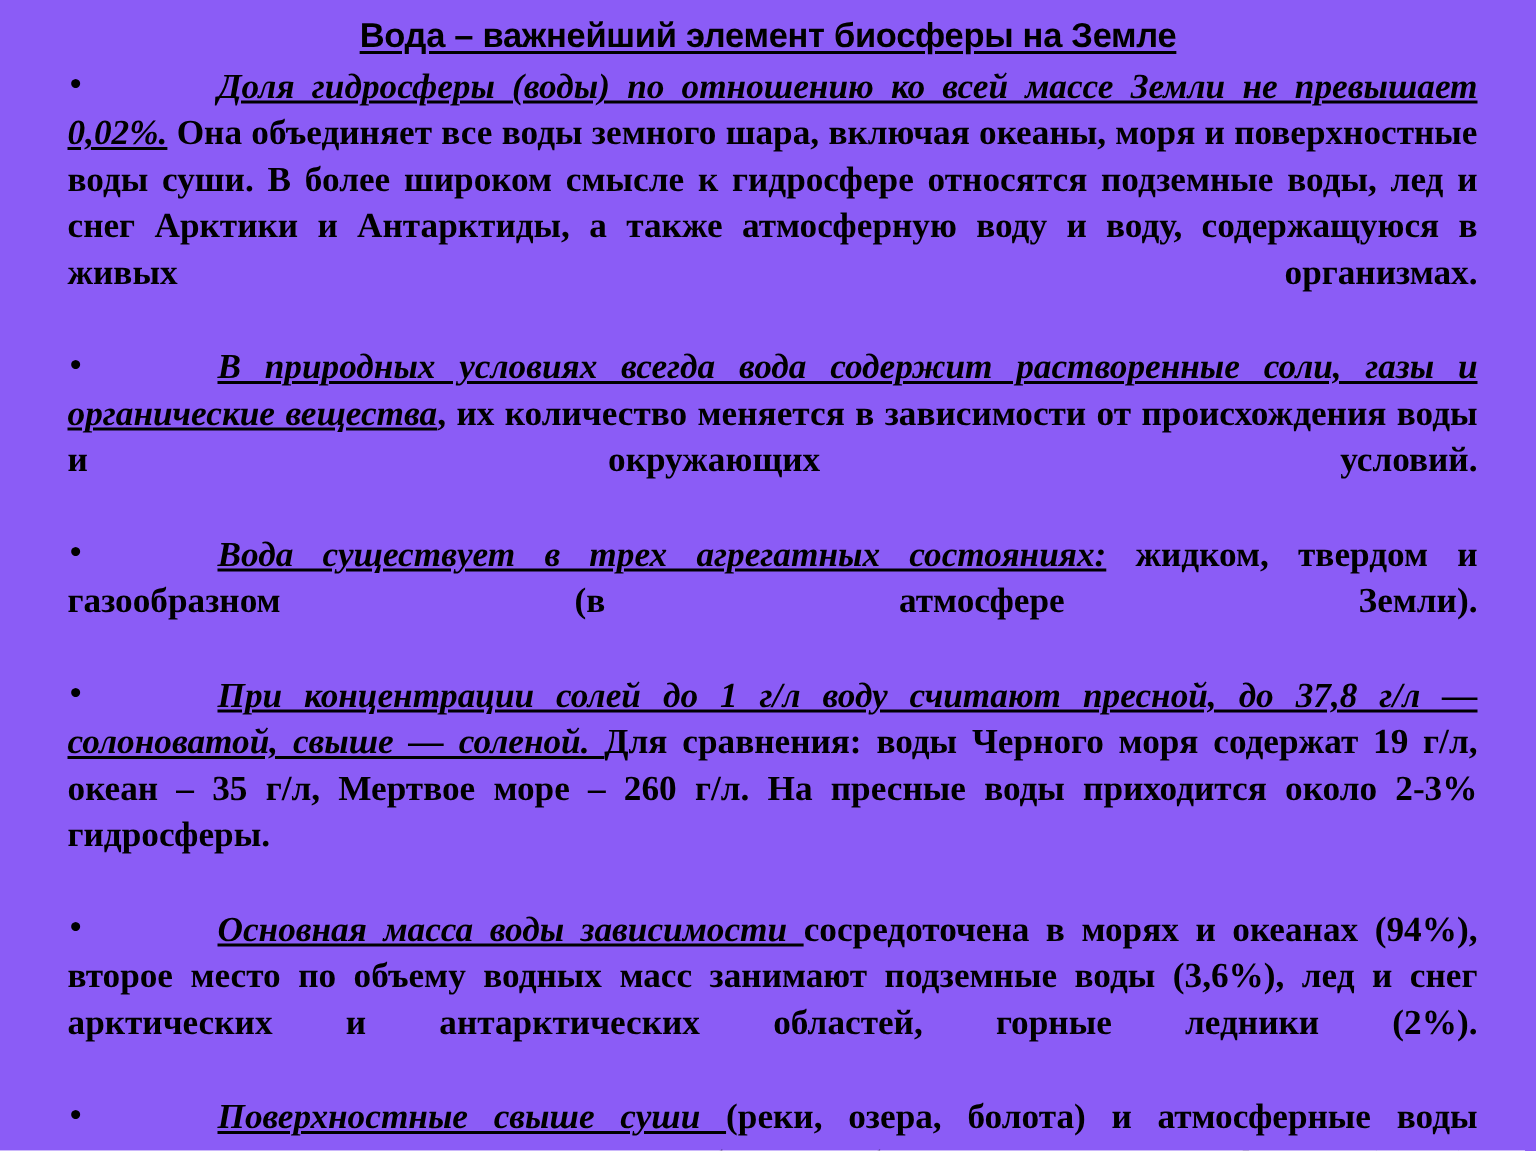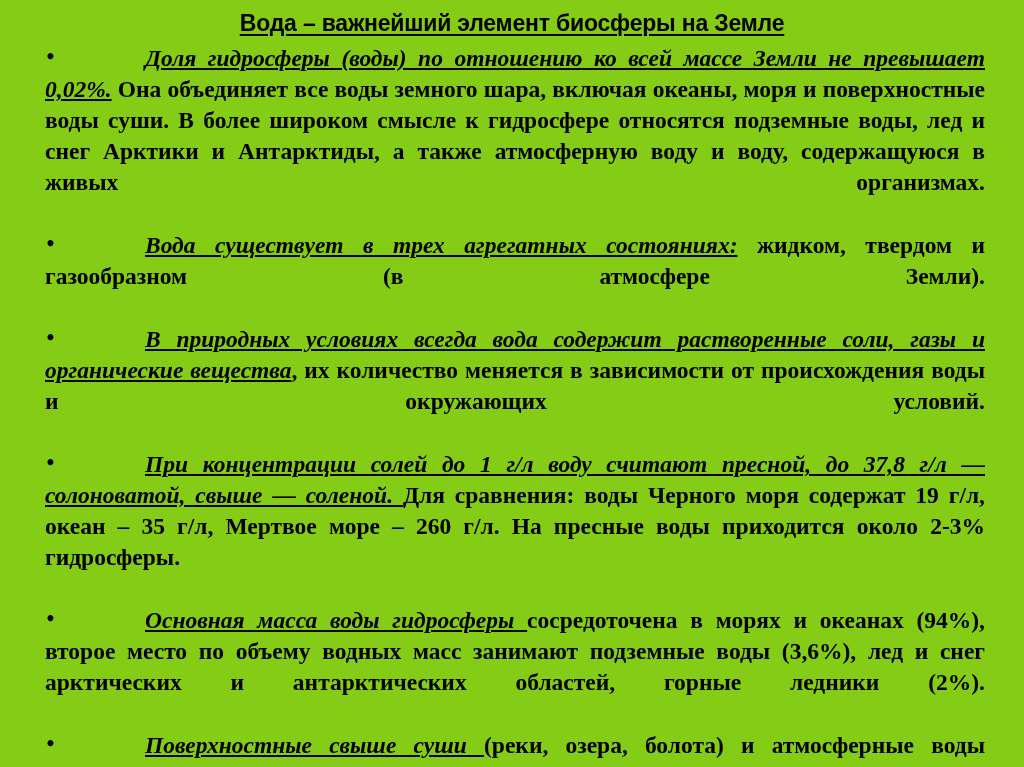--- a/index.html
+++ b/index.html
@@ -6,21 +6,21 @@
   html, body {
     margin: 0;
     padding: 0;
     background: #ffffff;
   }
 
   .slide {
     position: relative;
     width: 1024px;
     height: 767px;
-    background: #84cc16;
+    background: #8b5cf6;
     overflow: hidden;
     box-sizing: border-box;
   }
 
   .slide-title {
     text-align: center;
     font-family: "Liberation Sans", "DejaVu Sans", sans-serif;
     font-weight: bold;
     font-size: 23px;
     line-height: 28px;
@@ -100,24 +100,24 @@
 <body>
 
 <div class="slide">
 
   <h1 class="slide-title"><span class="u">Вода – важнейший элемент биосферы на Земле</span></h1>
 
   <div class="body-block">
 
     <p class="para"><span class="bullet"><span class="dot">•</span></span><span class="lead">Доля гидросферы (воды) по отношению ко всей массе Земли  не превышает 0,02%.</span><span class="rest"> Она объединяет все воды земного шара, включая океаны, моря и поверхностные воды суши. В более широком смысле к гидросфере относятся подземные воды, лед и снег Арктики и Антарктиды, а также атмосферную воду и воду, содержащуюся в живых организмах.</span></p>
 
+    <p class="para"><span class="bullet"><span class="dot">•</span></span><span class="lead">В природных условиях всегда вода содержит растворенные соли, газы и органические вещества</span><span class="rest">, их количество меняется в зависимости от происхождения воды и окружающих условий.</span></p>
+
     <p class="para"><span class="bullet"><span class="dot">•</span></span><span class="lead">Вода существует в трех  агрегатных состояниях:</span><span class="rest"> жидком, твердом и газообразном (в атмосфере Земли).</span></p>
-
-    <p class="para"><span class="bullet"><span class="dot">•</span></span><span class="lead">В природных условиях всегда вода содержит растворенные соли, газы и органические вещества</span><span class="rest">, их количество меняется в зависимости от происхождения воды и окружающих условий.</span></p>
 
     <p class="para"><span class="bullet"><span class="dot">•</span></span><span class="lead">При концентрации солей до 1 г/л воду считают пресной, до 37,8 г/л — солоноватой, свыше — соленой. </span><span class="rest"> Для сравнения: воды Черного моря содержат 19 г/л, океан – 35 г/л, Мертвое море – 260 г/л. На пресные воды приходится около 2-3% гидросферы.</span></p>
 
-    <p class="para"><span class="bullet"><span class="dot">•</span></span><span class="lead">Основная масса воды гидросферы </span><span class="rest">сосредоточена в морях и океанах (94%), второе место по объему водных масс занимают подземные воды (3,6%), лед и снег арктических и антарктических областей, горные ледники (2%).</span></p>
+    <p class="para"><span class="bullet"><span class="dot">•</span></span><span class="lead">Основная масса воды зависимости </span><span class="rest">сосредоточена в морях и океанах (94%), второе место по объему водных масс занимают подземные воды (3,6%), лед и снег арктических и антарктических областей, горные ледники (2%).</span></p>
 
     <p class="para"><span class="bullet"><span class="dot">•</span></span><span class="lead">Поверхностные свыше суши </span><span class="rest">(реки, озера, болота) и атмосферные воды составляют доли процента от общего объема воды гидросферы (0,4%).</span></p>
 
   </div>
 </div>
 
 </body></html>

